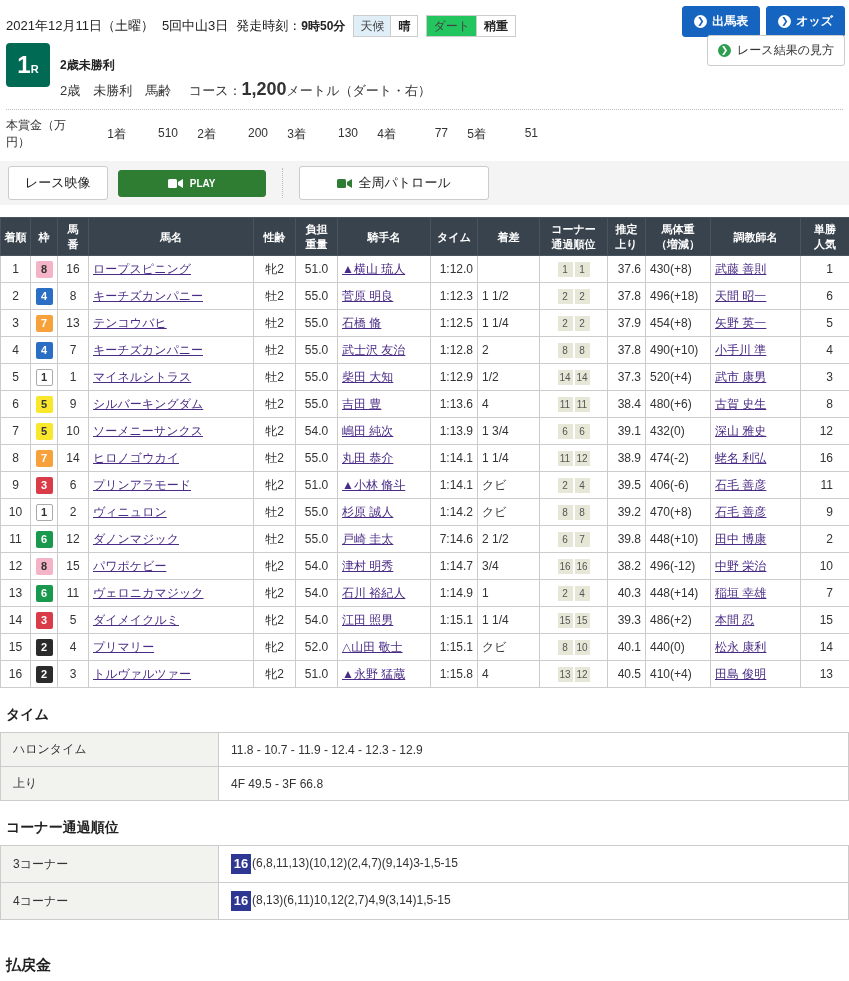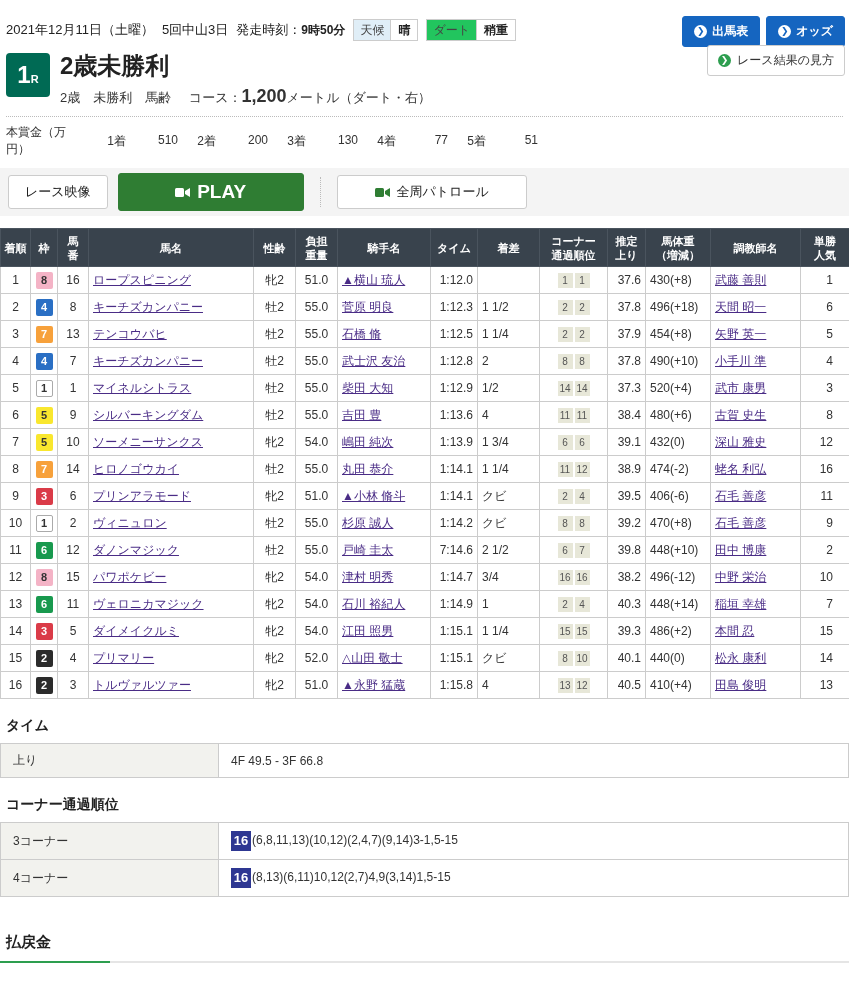--- a/index.html
+++ b/index.html
@@ -4,62 +4,62 @@
 <style>
   * { box-sizing: border-box; }
   body {
     margin: 0; background: #fff; color: #333;
     font-family: "Liberation Sans", "DejaVu Sans", sans-serif;
     font-size: 12px;
   }
   .page { width: 849px; position: relative; }
 
   
-  .header-top { display: flex; justify-content: space-between; align-items: flex-start; padding: 16px 4px 0 6px; }
+  .header-top { display: flex; justify-content: space-between; align-items: flex-end; padding: 6px 4px 0 6px; }
   .date-line { display: flex; align-items: center; gap: 8px; font-size: 13px; color: #222; padding-top: 3px; }
   .stime { font-size: 12px; }
   .cond { display: inline-flex; border: 1px solid #ccc; font-size: 12px; line-height: 1; }
   .cond .cl { padding: 4px 6px; background: #e0eef7; color: #444; }
   .cond .cv { padding: 4px 7px; background: #fff; border-left: 1px solid #ccc; font-weight: bold; color: #222; }
   .cond.track .cl { background: #22c55e; }
   .top-btns { display: flex; gap: 6px; }
   .btn-blue { display: inline-flex; align-items: center; gap: 5px; background: #1565c0; color: #fff;
     font-weight: bold; font-size: 12px; border: 1px solid #1565c0; border-radius: 3px; padding: 6px 11px; cursor: pointer;
     font-family: inherit; }
   .circle-ic { width: 13px; height: 13px; border-radius: 50%; background: #fff; color: #1565c0;
     display: inline-flex; align-items: center; justify-content: center; font-size: 9px; font-weight: bold; line-height: 1; }
   .circle-ic.green { background: #2d9e4f; color: #fff; }
 
   .race-row { display: flex; align-items: flex-start; gap: 10px; padding: 6px 6px 0 6px; position: relative; }
   .race-no { width: 44px; height: 44px; background: #006a54; color: #fff; border-radius: 4px;
     display: flex; align-items: center; justify-content: center; font-weight: bold; flex: none; }
   .race-no .n { font-size: 24px; }
   .race-no .r { font-size: 11px; margin-top: 8px; }
-  .race-title { font-size: 24px; font-weight: bold; color: #222; line-height: 1.1; margin-top: 0; }
+  .race-title { font-size: 12px; font-weight: bold; color: #222; line-height: 1.1; margin-top: 16px; }
   .race-sub { font-size: 13px; color: #333; margin-top: 7px; }
   .race-sub .course { margin-left: 14px; }
   .race-sub .dist { font-size: 18px; }
   .side-btns { position: absolute; right: 4px; top: -2px; display: flex; flex-direction: column; gap: 7px; }
   .btn-white { display: flex; align-items: center; justify-content: center; gap: 6px; width: 138px;
     background: #fff; border: 1px solid #ccc; border-radius: 3px; padding: 6px 4px; font-size: 12px; color: #333;
     cursor: pointer; font-family: inherit; }
 
   .dotted { border-top: 1px dotted #bbb; margin: 9px 6px 0 6px; }
   .prize { display: flex; align-items: center; padding: 7px 6px 2px 6px; font-size: 12px; color: #333; }
   .p-label { width: 82px; }
   .p-items { display: inline-flex; }
   .p-items .p-place { width: 38px; text-align: right; }
   .p-items .p-amt { width: 52px; text-align: right; }
 
   
   .video-row { background: #f4f4f4; margin-top: 8px; padding: 5px 8px; display: flex; align-items: center; gap: 10px; }
   .btn-video { background: #fff; border: 1px solid #ccc; border-radius: 3px; padding: 7px 16px; font-size: 13px;
     color: #222; cursor: pointer; font-family: inherit; }
-  .btn-play { background: #2f7d33; color: #fff; border: 1px solid #2f7d33; border-radius: 3px; width: 186px;
-    padding: 7px 0; font-size: 19px; font-weight: bold; display: flex; justify-content: center; align-items: center;
+  .btn-play { background: #2f7d33; color: #fff; border: 1px solid #2f7d33; border-radius: 3px; width: 148px;
+    padding: 7px 0; font-size: 10px; font-weight: bold; display: flex; justify-content: center; align-items: center;
     gap: 7px; cursor: pointer; font-family: inherit; }
   .btn-video.patrol { display: flex; align-items: center; gap: 7px; width: 190px; justify-content: center; }
   .cam { display: inline-block; }
   .vsep { border-left: 1px dotted #bbb; height: 30px; margin: 0 6px; }
 
   
   table { border-collapse: collapse; table-layout: fixed; }
   .results { width: 849px; margin-top: 12px; }
   .results th { background: #39434d; color: #fff; font-size: 11px; font-weight: bold;
     border: 1px solid #4a545e; padding: 2px 1px; white-space: pre-line; line-height: 1.3; height: 38px; text-align: center; }
@@ -476,20 +476,24 @@
   </table>
 
   <div class="sec-title">タイム</div>
   <table class="kv">
     <colgroup>
         <col style="width:218px">
         <col>
       </colgroup>
     <tbody>
         <tr>
+          <td class="lbl">ハロンタイム</td>
+          <td>11.8 - 10.7 - 11.9 - 12.4 - 12.3 - 12.9</td>
+        </tr>
+        <tr>
           <td class="lbl">上り</td>
           <td>4F 49.5 - 3F 66.8</td>
         </tr>
       </tbody>
   </table>
 
   <div class="sec-title">コーナー通過順位</div>
   <table class="kv">
     <colgroup>
         <col style="width:218px">

